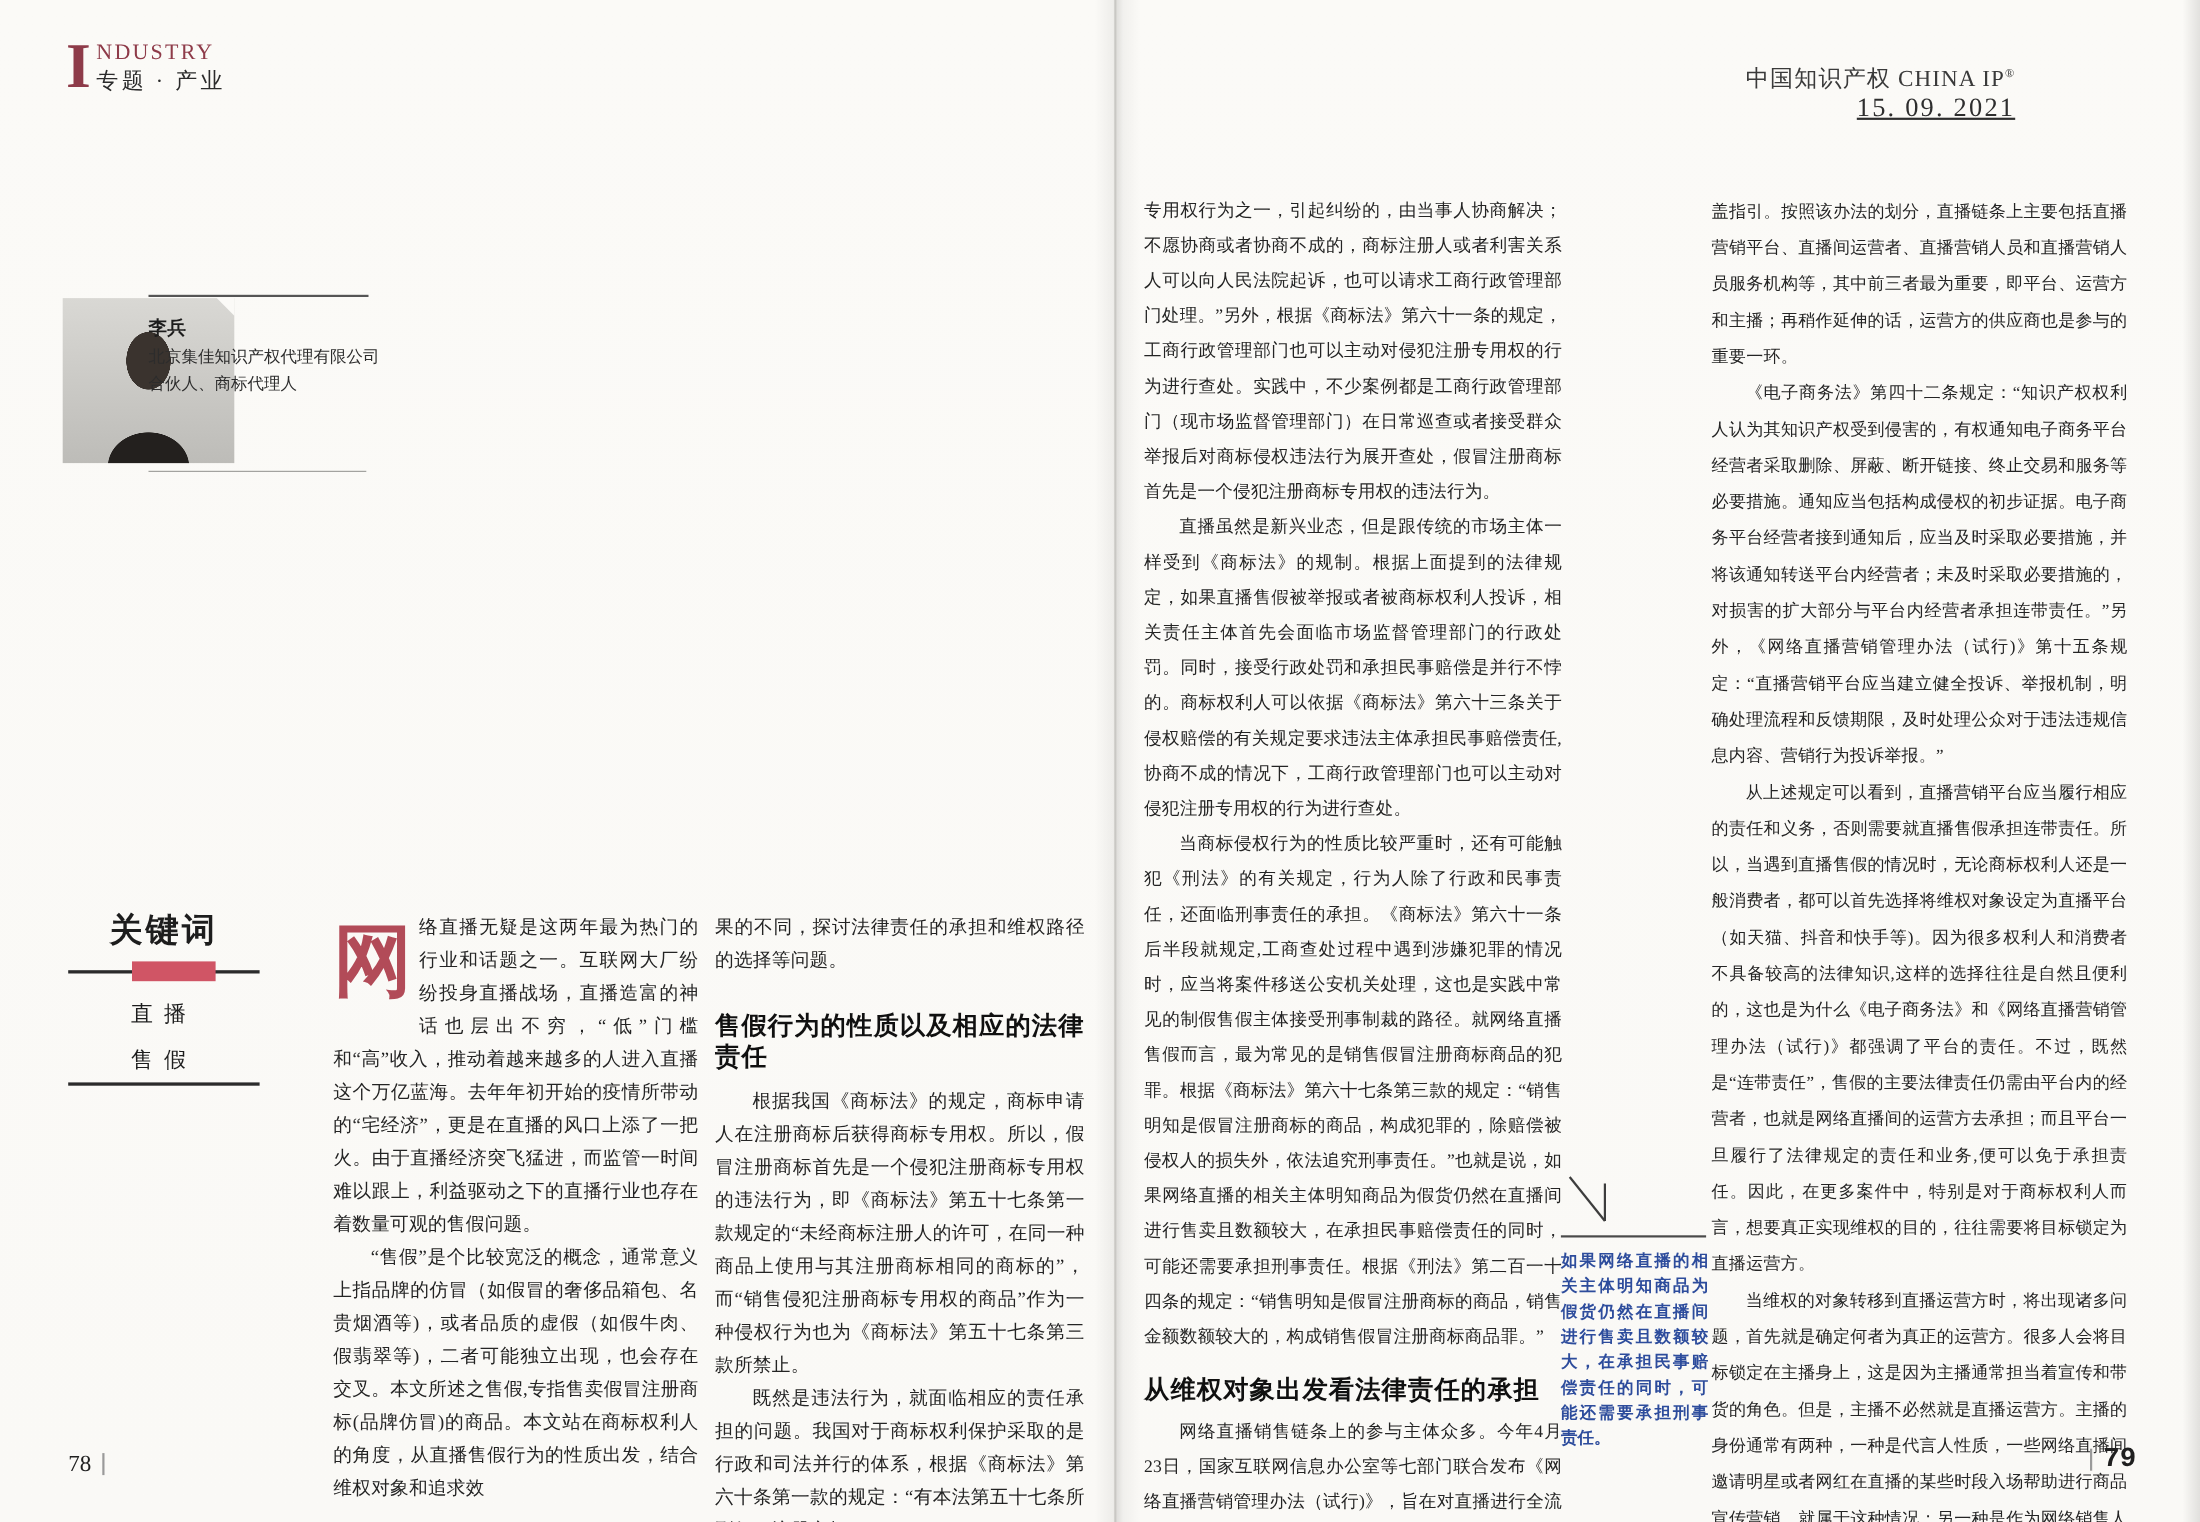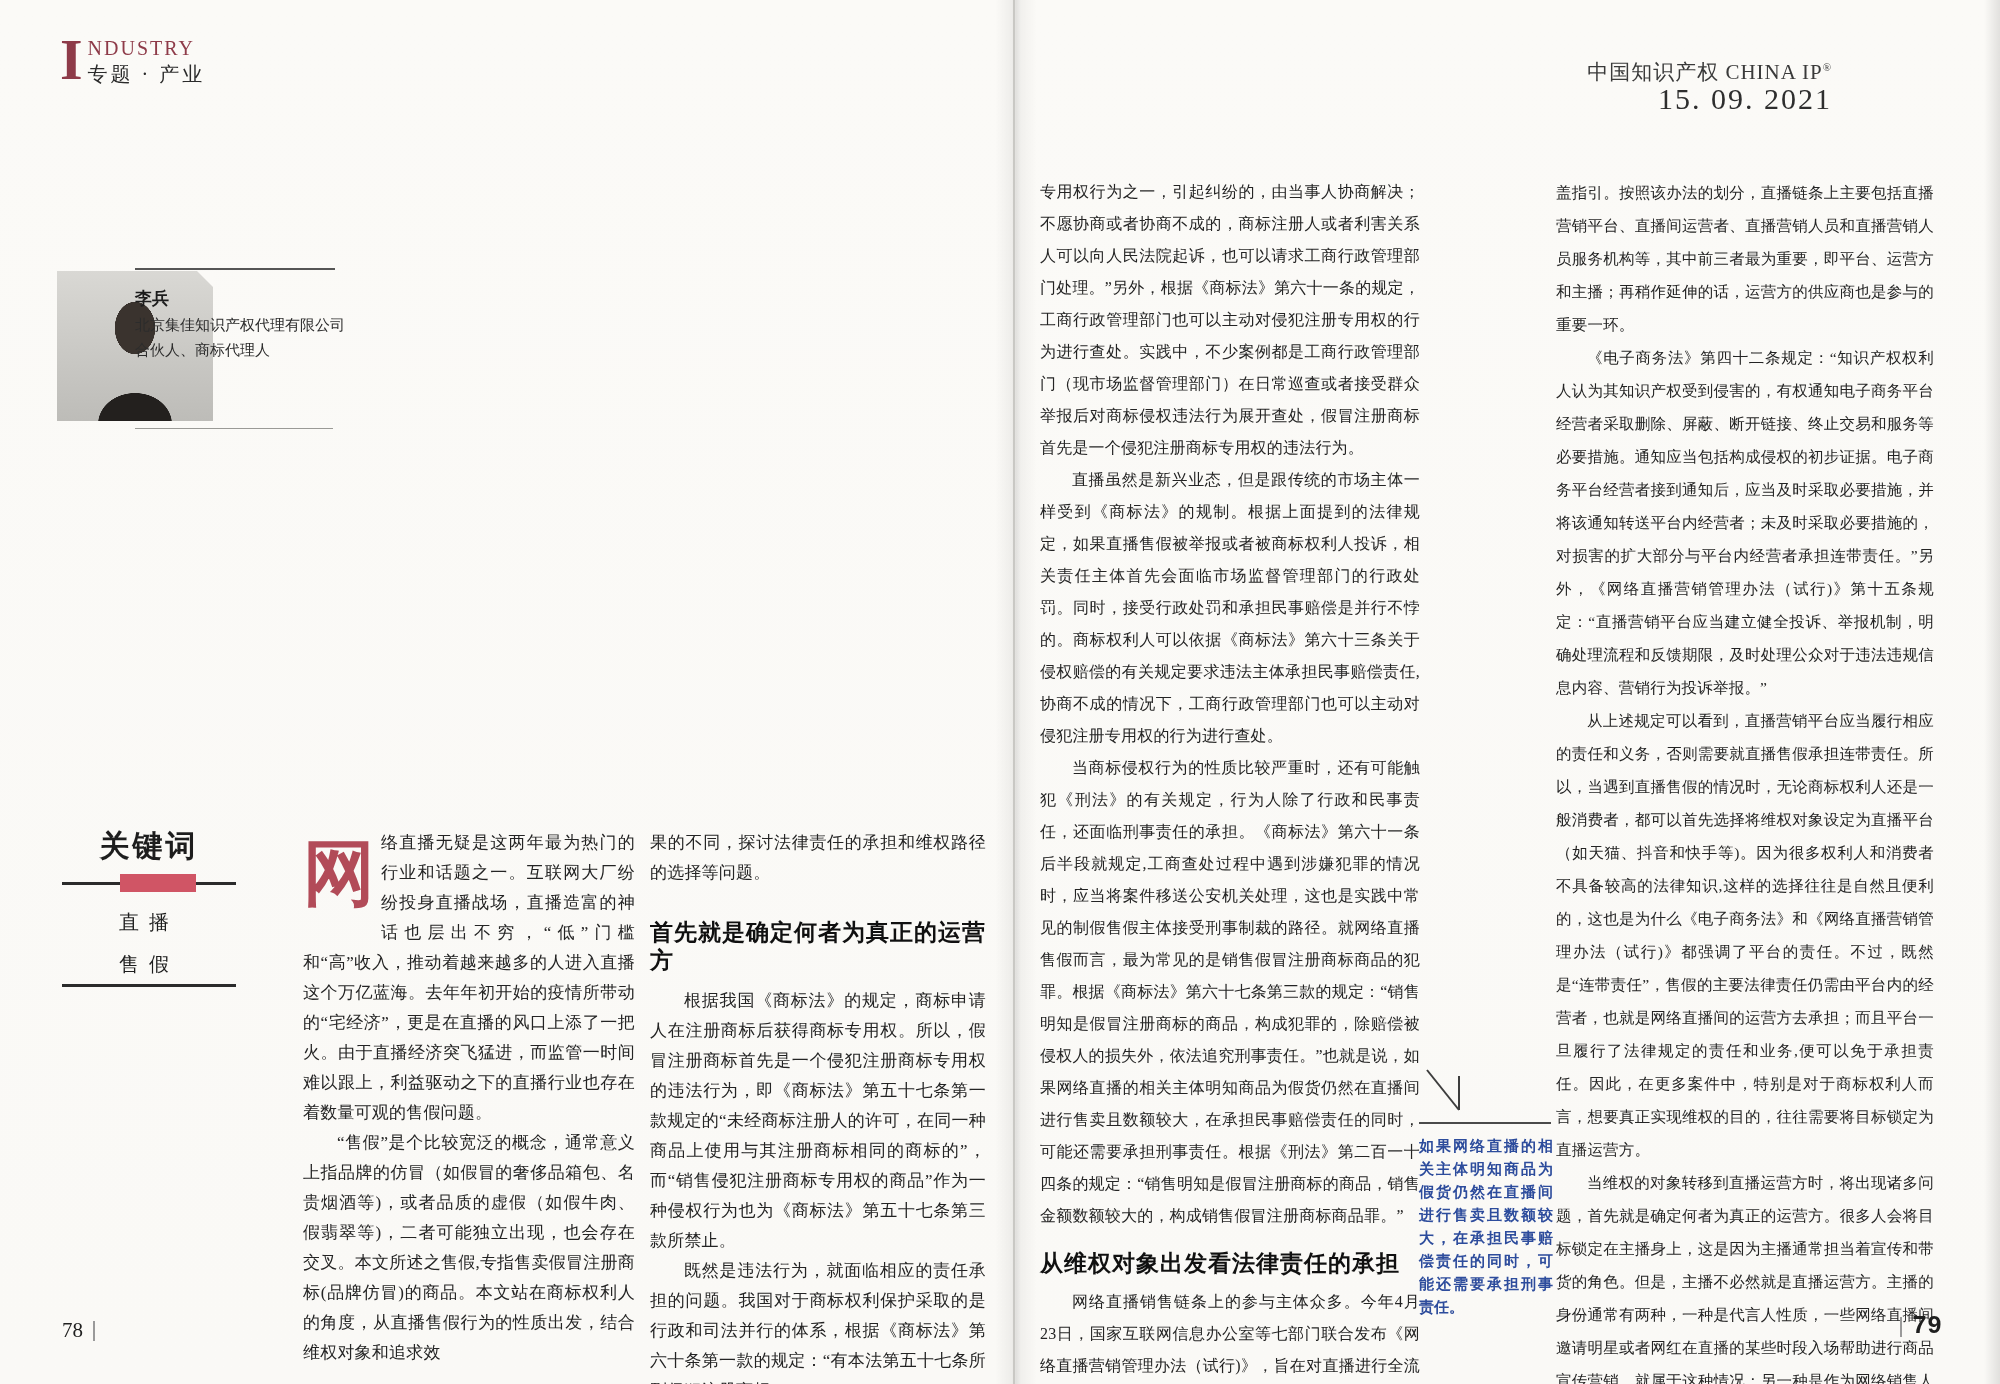--- a/index.html
+++ b/index.html
@@ -16,21 +16,21 @@
 
   
   .logo{position:absolute;left:60px;top:32px;display:flex;}
   .logo-i{font-size:58px;line-height:56px;color:#8e3b49;font-weight:bold;}
   .logo-txt{margin-left:5px;padding-top:4px;}
   .logo-en{font-size:20px;line-height:24px;letter-spacing:2px;color:#8e3b49;}
   .logo-cn{font-size:20px;line-height:28px;color:#2b2b2b;letter-spacing:3px;}
   .masthead{position:absolute;right:168px;top:54px;text-align:right;color:#3a3a3a;}
   .brand{font-size:21px;line-height:26px;letter-spacing:1px;}
   .brand sup{font-size:11px;}
-  .issue-date{font-size:30px;line-height:28px;letter-spacing:2px;color:#2e2e2e;}
+  .issue-date{font-size:24px;line-height:28px;letter-spacing:2px;color:#2e2e2e;text-decoration:underline;}
 
   
   .title{position:absolute;left:62px;top:178px;
     font-family:"Liberation Sans","DejaVu Sans",sans-serif;font-weight:900;
     font-size:47px;letter-spacing:11px;color:#161616;}
   .photo{position:absolute;left:57px;top:271px;width:156px;height:150px;
     background:
       radial-gradient(ellipse 34px 44px at 50% 38%, #3a332e 59%, rgba(0,0,0,0) 60%),
       radial-gradient(ellipse 62px 52px at 50% 102%, #23201e 59%, rgba(0,0,0,0) 60%),
       linear-gradient(180deg,#d9d8d4 0%,#bdbcb8 100%);}
@@ -127,21 +127,21 @@
     <div class="kw-rule-bottom"></div>
   </div>
 
   <div class="col col1 c12">
     <p><span class="dropcap">网</span><span>络直播无疑是这两年最为热门的行业和话题之一。互联网大厂纷纷投身直播战场，直播造富的神话也层出不穷，“低”门槛和“高”收入，推动着越来越多的人进入直播这个万亿蓝海。去年年初开始的疫情所带动的“宅经济”，更是在直播的风口上添了一把火。由于直播经济突飞猛进，而监管一时间难以跟上，利益驱动之下的直播行业也存在着数量可观的售假问题。</span></p>
     <p class="indent">“售假”是个比较宽泛的概念，通常意义上指品牌的仿冒（如假冒的奢侈品箱包、名贵烟酒等)，或者品质的虚假（如假牛肉、假翡翠等)，二者可能独立出现，也会存在交叉。本文所述之售假,专指售卖假冒注册商标(品牌仿冒)的商品。本文站在商标权利人的角度，从直播售假行为的性质出发，结合维权对象和追求效</p>
   </div>
 
   <div class="col col2 c12">
     <p>果的不同，探讨法律责任的承担和维权路径的选择等问题。</p>
-    <p class="sec-heading">首先就是确定何者为真正的运营方</p>
+    <p class="sec-heading">售假行为的性质以及相应的法律责任</p>
     <p class="indent">根据我国《商标法》的规定，商标申请人在注册商标后获得商标专用权。所以，假冒注册商标首先是一个侵犯注册商标专用权的违法行为，即《商标法》第五十七条第一款规定的“未经商标注册人的许可，在同一种商品上使用与其注册商标相同的商标的”，而“销售侵犯注册商标专用权的商品”作为一种侵权行为也为《商标法》第五十七条第三款所禁止。</p>
     <p class="indent">既然是违法行为，就面临相应的责任承担的问题。我国对于商标权利保护采取的是行政和司法并行的体系，根据《商标法》第六十条第一款的规定：“有本法第五十七条所列侵犯注册商标</p>
   </div>
 
   <div class="col col3 c34">
     <p>专用权行为之一，引起纠纷的，由当事人协商解决；不愿协商或者协商不成的，商标注册人或者利害关系人可以向人民法院起诉，也可以请求工商行政管理部门处理。”另外，根据《商标法》第六十一条的规定，工商行政管理部门也可以主动对侵犯注册专用权的行为进行查处。实践中，不少案例都是工商行政管理部门（现市场监督管理部门）在日常巡查或者接受群众举报后对商标侵权违法行为展开查处，假冒注册商标首先是一个侵犯注册商标专用权的违法行为。</p>
     <p class="indent">直播虽然是新兴业态，但是跟传统的市场主体一样受到《商标法》的规制。根据上面提到的法律规定，如果直播售假被举报或者被商标权利人投诉，相关责任主体首先会面临市场监督管理部门的行政处罚。同时，接受行政处罚和承担民事赔偿是并行不悖的。商标权利人可以依据《商标法》第六十三条关于侵权赔偿的有关规定要求违法主体承担民事赔偿责任,协商不成的情况下，工商行政管理部门也可以主动对侵犯注册专用权的行为进行查处。</p>
     <p class="indent">当商标侵权行为的性质比较严重时，还有可能触犯《刑法》的有关规定，行为人除了行政和民事责任，还面临刑事责任的承担。《商标法》第六十一条后半段就规定,工商查处过程中遇到涉嫌犯罪的情况时，应当将案件移送公安机关处理，这也是实践中常见的制假售假主体接受刑事制裁的路径。就网络直播售假而言，最为常见的是销售假冒注册商标商品的犯罪。根据《商标法》第六十七条第三款的规定：“销售明知是假冒注册商标的商品，构成犯罪的，除赔偿被侵权人的损失外，依法追究刑事责任。”也就是说，如果网络直播的相关主体明知商品为假货仍然在直播间进行售卖且数额较大，在承担民事赔偿责任的同时，可能还需要承担刑事责任。根据《刑法》第二百一十四条的规定：“销售明知是假冒注册商标的商品，销售金额数额较大的，构成销售假冒注册商标商品罪。”</p>
     <p class="sec-heading">从维权对象出发看法律责任的承担</p>
     <p class="indent">网络直播销售链条上的参与主体众多。今年4月23日，国家互联网信息办公室等七部门联合发布《网络直播营销管理办法（试行)》，旨在对直播进行全流程的覆</p>

